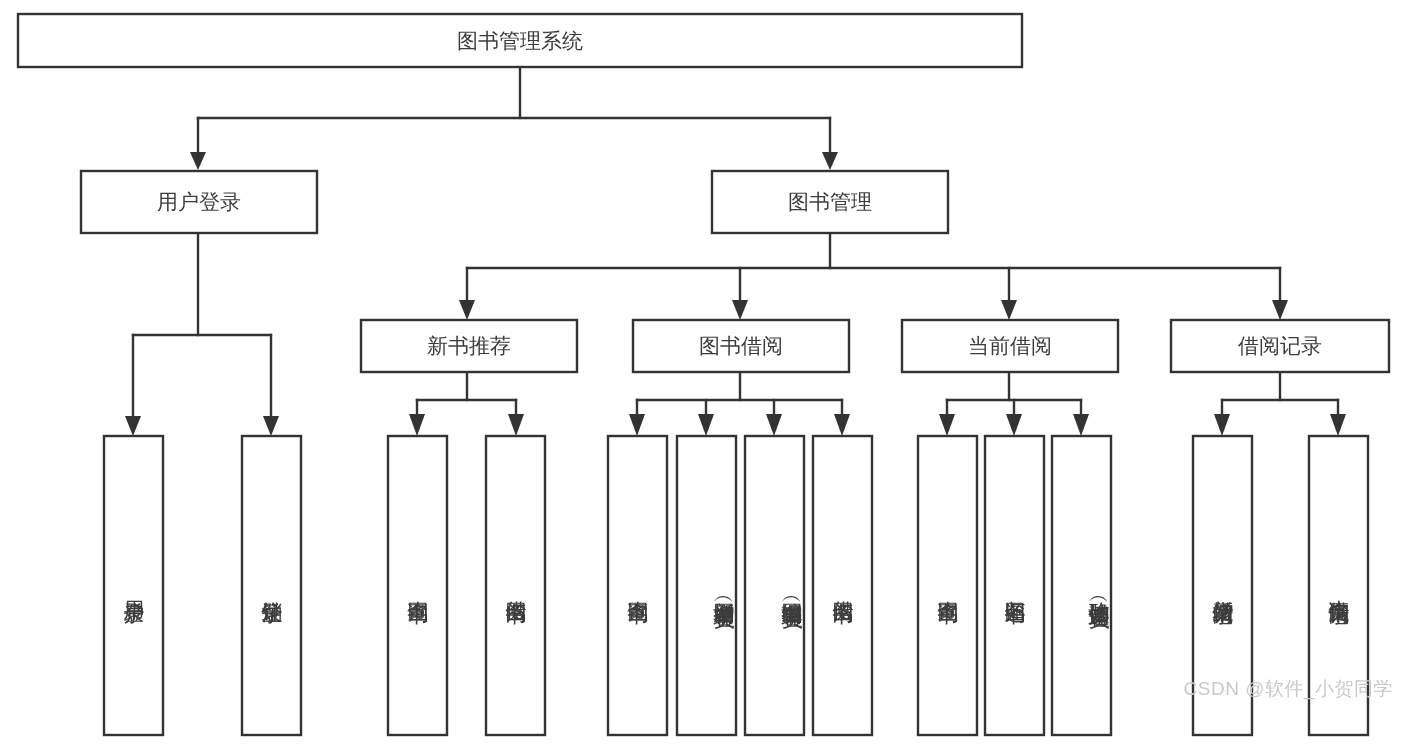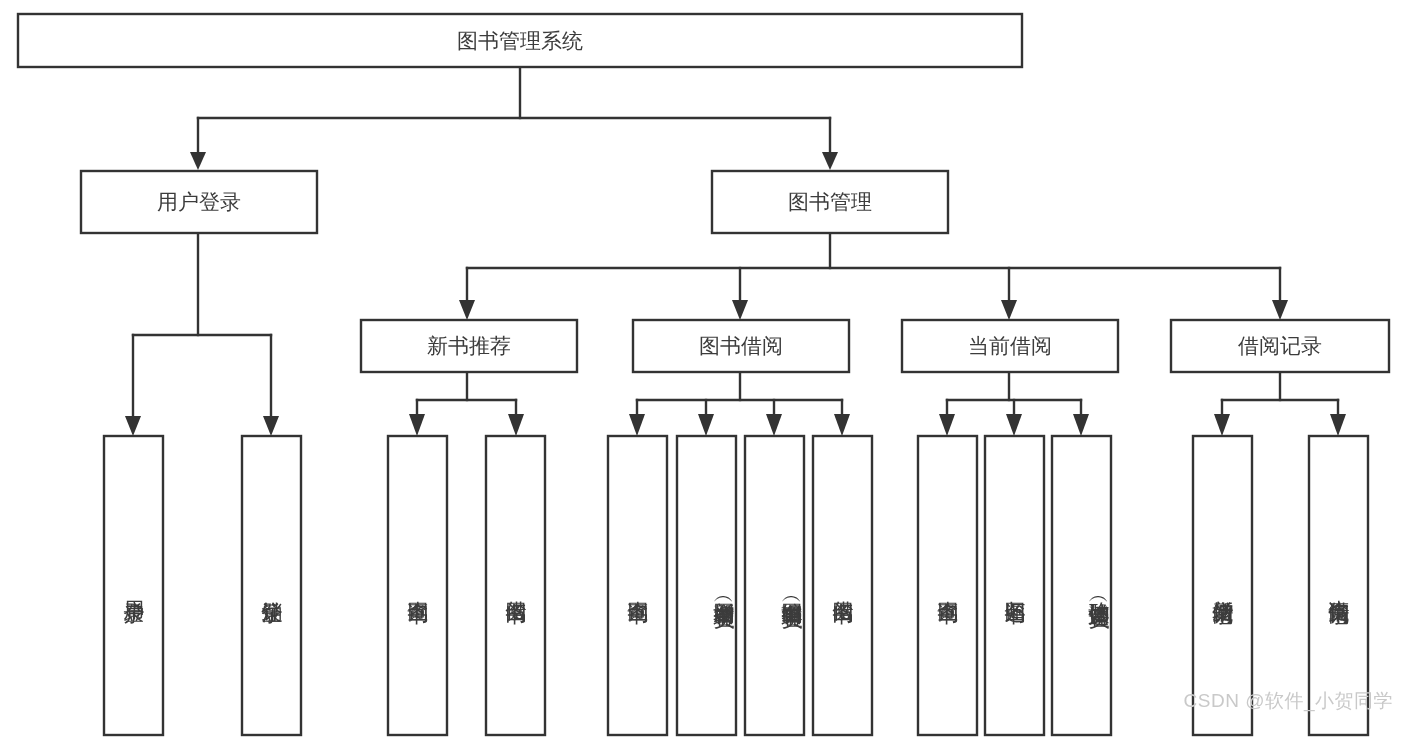--- a/index.html
+++ b/index.html
@@ -62,21 +62,21 @@
     font-size: 21px;
     line-height: 1.18;
     color: #3c3c3c;
     letter-spacing: 1px;
     pointer-events: none;
     text-align: center;
   }
   .watermark {
     position: absolute;
     right: 12px;
-    bottom: 6px;
+    bottom: 18px;
     font-family: "Liberation Sans", "DejaVu Sans", sans-serif;
     font-size: 19px;
     color: #c9c9c9;
     letter-spacing: 0.5px;
     white-space: nowrap;
   }
 </style>
 </head>
 <body>
 

